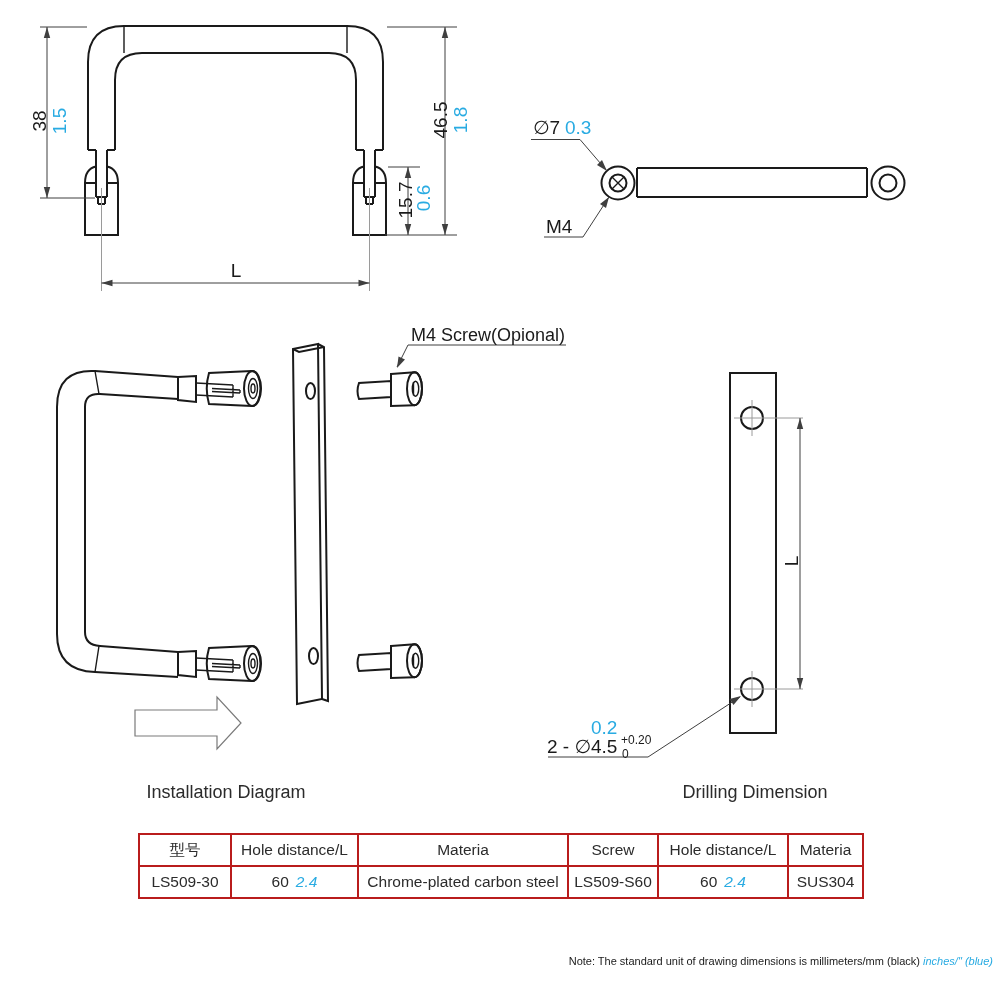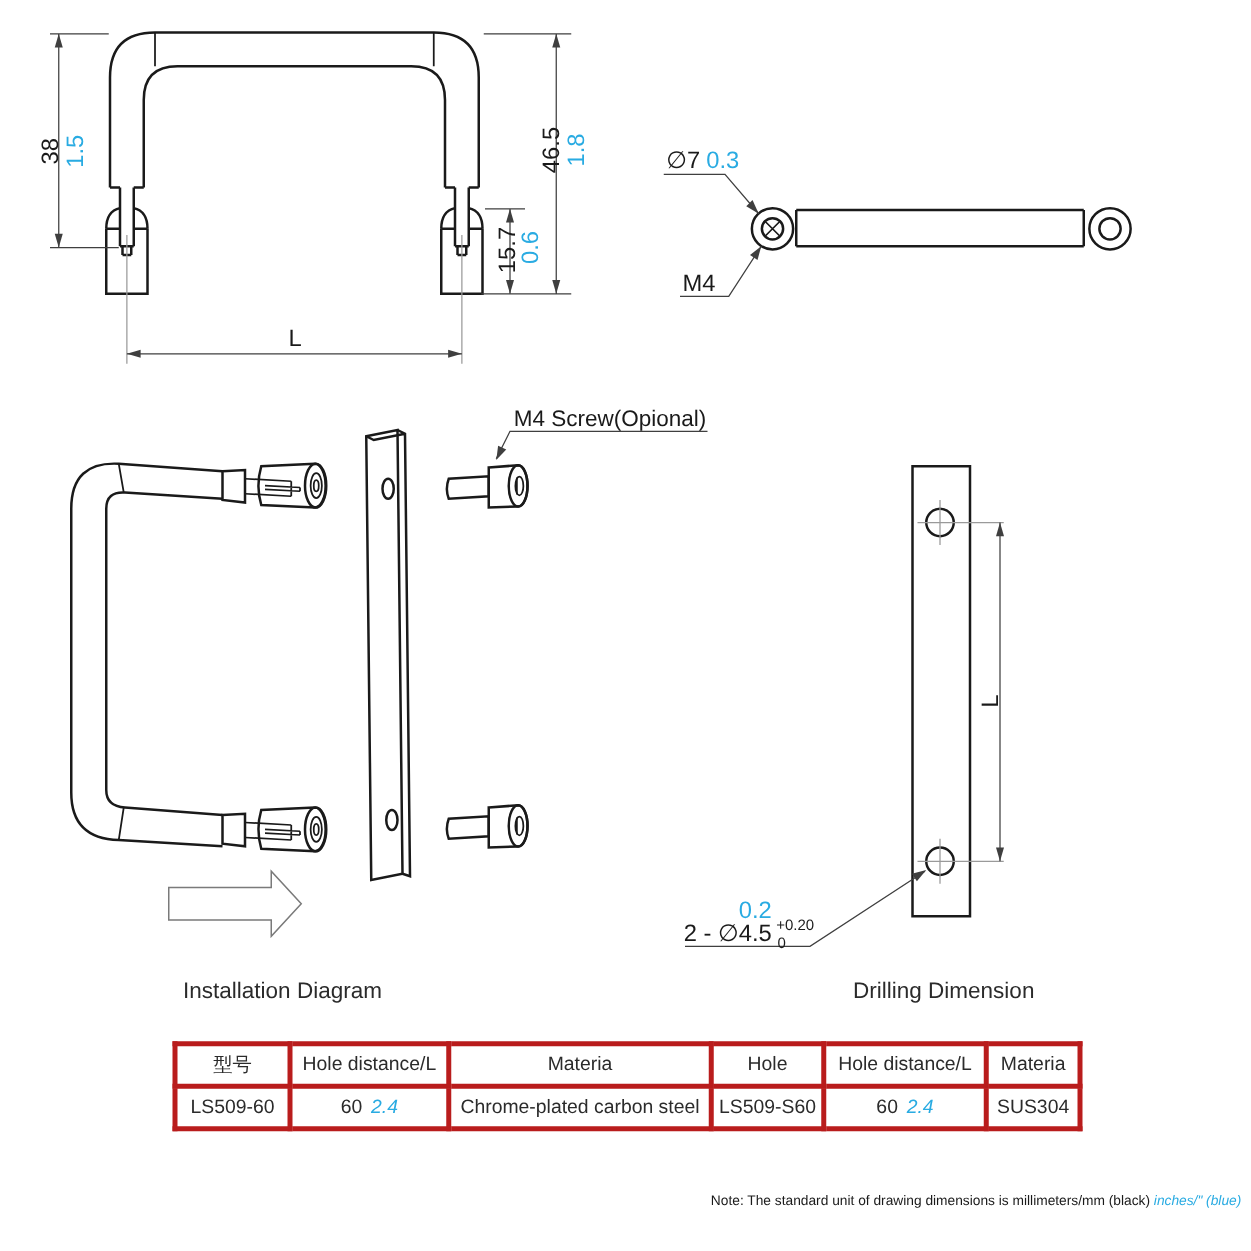--- a/index.html
+++ b/index.html
@@ -15,21 +15,21 @@
   .part-thin{stroke:#1a1a1a;stroke-width:1.4;fill:none;}
   .dimln{stroke:#3f3f3f;stroke-width:1;fill:none;}
   .cl{stroke:#9a9a9a;stroke-width:1;fill:none;}
   .arr{fill:#3f3f3f;stroke:none;}
   .blockarrow{stroke:#7a7a7a;stroke-width:1.2;fill:none;}
   .caption{position:absolute;font-size:18px;color:#2b2b2b;text-align:center;}
   #cap-install{left:120px;top:782px;width:212px;}
   #cap-drill{left:650px;top:782px;width:210px;}
   table.spec{position:absolute;left:138px;top:833px;border-collapse:collapse;table-layout:fixed;
              font-size:15.5px;color:#2b2b2b;}
-  table.spec td,table.spec th{border:4px solid #b91c1c;text-align:center;vertical-align:middle;
+  table.spec td,table.spec th{border:2px solid #b91c1c;text-align:center;vertical-align:middle;
              height:30px;padding:0 4px;font-weight:normal;overflow:hidden;white-space:nowrap;}
   .bluetxt{color:#29abe2;font-style:italic;}
   td .in-val{margin-left:7px;}
   .note{position:absolute;right:8px;top:955px;font-size:11px;color:#1a1a1a;white-space:nowrap;}
 </style>
 </head>
 <body>
 
 <div id="page">
 
@@ -172,28 +172,28 @@
         <col style="width:210px">
     <col style="width:90px">
         <col style="width:130px">
         <col style="width:75px">
   </colgroup>
   <thead>
     <tr>
       <th>型号</th>
       <th>Hole distance/L</th>
       <th>Materia</th>
-      <th>Hole</th>
+      <th>Screw</th>
       <th>Hole distance/L</th>
       <th>Materia</th>
     </tr>
   </thead>
   <tbody>
     <tr>
-      <td>LS509-60</td>
+      <td>LS509-30</td>
       <td><span>60</span><span class="bluetxt in-val">2.4</span></td>
       <td>Chrome-plated carbon steel</td>
       <td>LS509-S60</td>
       <td><span>60</span><span class="bluetxt in-val">2.4</span></td>
       <td>SUS304</td>
     </tr>
   </tbody>
 </table>
 
 <div class="note">

